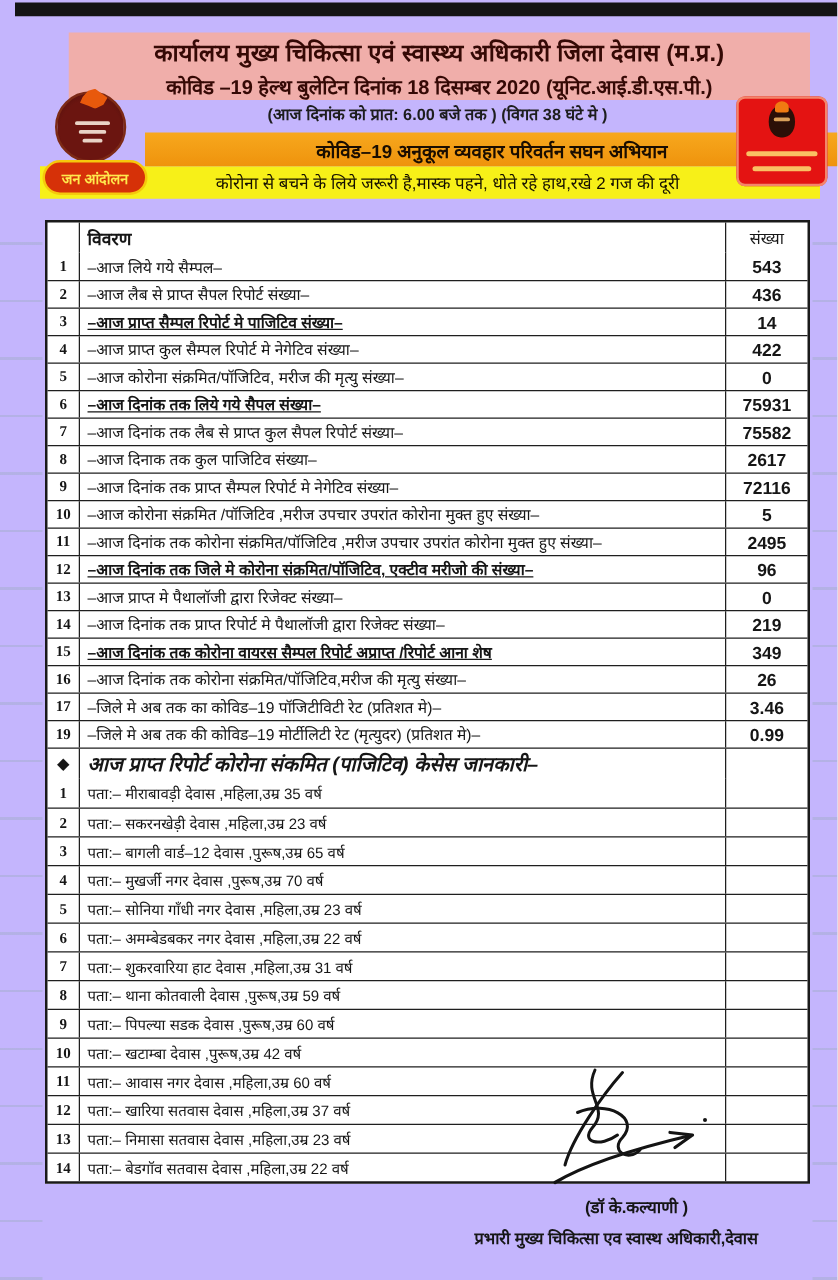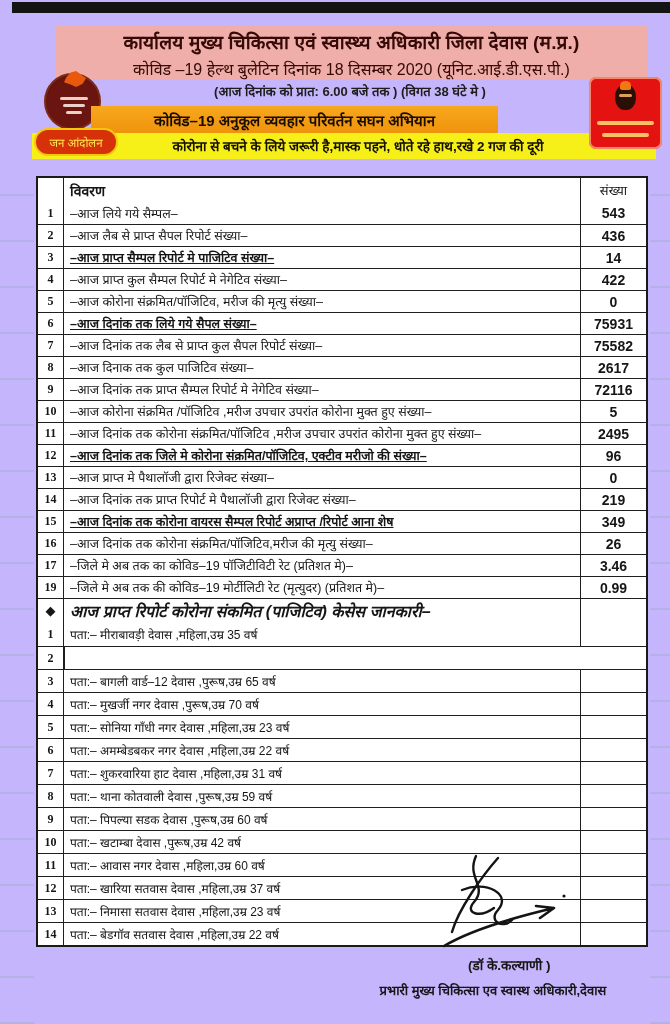--- a/index.html
+++ b/index.html
@@ -31,21 +31,21 @@
     background:#141414;
   }
 
   .pink-banner {
     position:absolute; left:55px; top:26px; width:593px; height:54px;
     background:#f0aeaa;
     text-align:center; color:#350905;
     padding-top:3px;
   }
   .pink-banner .l1 { font-size:19px; font-weight:800; letter-spacing:.2px; }
-  .pink-banner .l2 { font-size:16px; font-weight:400; margin-top:3px; }
+  .pink-banner .l2 { font-size:16px; font-weight:700; margin-top:3px; }
 
   .subheader {
     position:absolute; left:100px; top:82px; width:500px;
     text-align:center; font-size:13px; font-weight:700; color:#1d1d1d;
   }
 
   
   .logo-circle {
     position:absolute; left:44px; top:73px; width:57px; height:57px;
     border-radius:50%;
@@ -59,36 +59,36 @@
   }
   .logo-circle .tl {
     position:absolute; left:14px; height:3px; width:28px;
     background:rgba(255,245,230,.85); border-radius:2px; filter:blur(.4px);
   }
 
   .badge-oval {
     position:absolute; left:34px; top:128px; width:84px; height:28px;
     background:#d63108;
     border:2px solid #f6c80c; border-radius:14px;
-    color:#ffe94d; font-size:11.5px; font-weight:400;
+    color:#ffe94d; font-size:11.5px; font-weight:700;
     display:flex; align-items:center; justify-content:center;
     z-index:4; white-space:nowrap;
   }
 
   .orange-banner {
-    position:absolute; left:91px; top:106px; width:407px; height:27px;
+    position:absolute; left:116px; top:106px; width:555px; height:27px;
     background:linear-gradient(180deg,#f7a81e,#ef930c);
     color:#1a0d00; font-size:15px; font-weight:800;
     display:flex; align-items:center; justify-content:center;
     z-index:2; white-space:nowrap;
   }
   .yellow-banner {
     position:absolute; left:32px; top:133px; width:624px; height:26px;
     background:#f7f018;
-    color:#151000; font-size:13.5px; font-weight:700;
+    color:#151000; font-size:13.5px; font-weight:400;
     display:flex; align-items:center; justify-content:center;
     padding-left:92px; padding-right:64px;
     z-index:1; white-space:nowrap;
   }
 
   
   .logo-right {
     position:absolute; left:589px; top:77px; width:73px; height:72px;
     background:#e41312; border-radius:7px;
     box-shadow:inset 0 0 0 2px rgba(255,230,180,.55);
@@ -300,20 +300,21 @@
     </div>
 
     <div>
         <div class="trow crow">
           <div class="cell cnum">1</div>
           <div class="cell cdesc">पता:– मीराबावड़ी देवास ,महिला,उम्र 35 वर्ष</div>
           <div class="cell cval"></div>
         </div>
         <div class="trow crow">
           <div class="cell cnum">2</div>
+          <div class="cell cdesc">पता:– सकरनखेड़ी देवास ,महिला,उम्र 23 वर्ष</div>
           <div class="cell cval"></div>
         </div>
         <div class="trow crow">
           <div class="cell cnum">3</div>
           <div class="cell cdesc">पता:– बागली वार्ड–12 देवास ,पुरूष,उम्र 65 वर्ष</div>
           <div class="cell cval"></div>
         </div>
         <div class="trow crow">
           <div class="cell cnum">4</div>
           <div class="cell cdesc">पता:– मुखर्जी नगर देवास ,पुरूष,उम्र 70 वर्ष</div>

